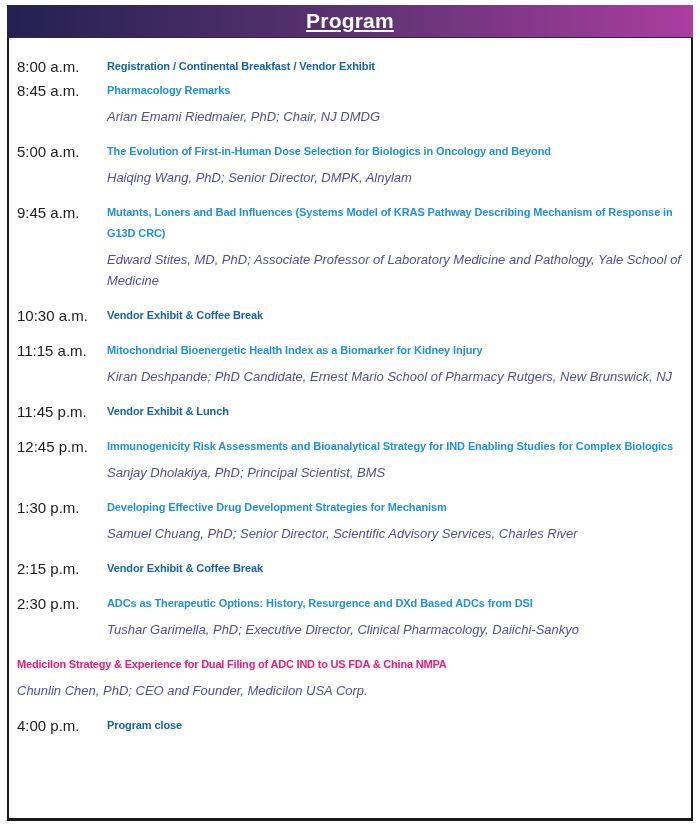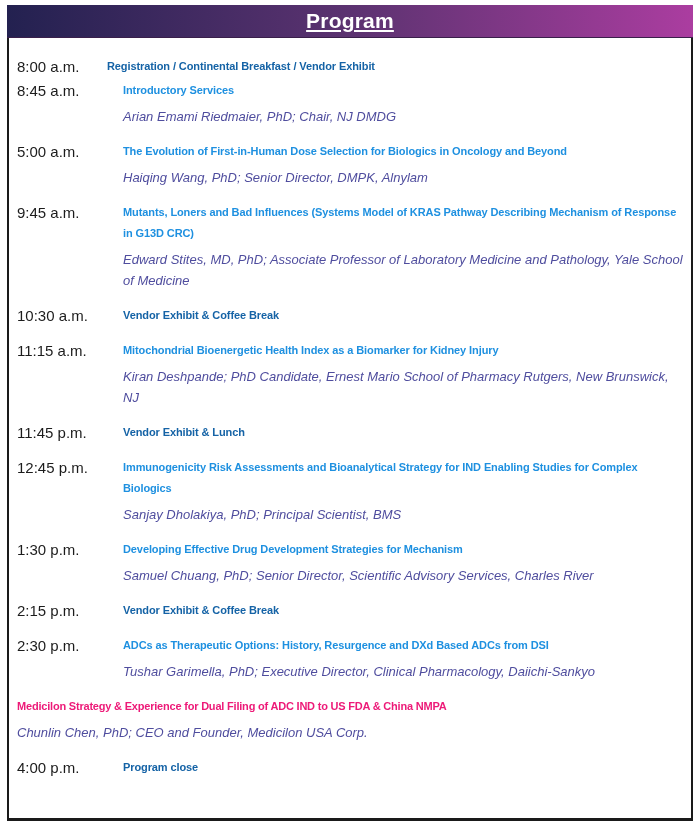--- a/index.html
+++ b/index.html
@@ -32,21 +32,21 @@
     height: 783px;
     border: 2px solid var(--border);
     border-top: none;
     border-bottom-width: 3px;
     padding: 18px 2px 0 8px;
     overflow: hidden;
     background: #ffffff;
   }
 
   .entry { display: flex; }
-  .entry + .entry { margin-top: 14px; gap: 16px; }
+  .entry + .entry { margin-top: 14px; }
   .entry:nth-child(2) { margin-top: 3px; }
 
   .time {
     width: 90px; flex: none;
     font-size: 15px; line-height: 21px;
     color: var(--time);
   }
   .content { flex: 1; min-width: 0; padding-right: 2px; }
   .title {
     font-size: 11px; line-height: 21px;
@@ -76,21 +76,21 @@
     <div class="time">8:00 a.m.</div>
     <div class="content">
       <div class="title navy">Registration / Continental Breakfast / Vendor Exhibit</div>
 
     </div>
   </div>
 
   <div class="entry">
     <div class="time">8:45 a.m.</div>
     <div class="content">
-      <div class="title blue">Introductory Services</div>
+      <div class="title blue">Pharmacology Remarks</div>
       <div class="speaker">Arian Emami Riedmaier, PhD; Chair, NJ DMDG</div>
     </div>
   </div>
 
   <div class="entry">
     <div class="time">5:00 a.m.</div>
     <div class="content">
       <div class="title blue">The Evolution of First-in-Human Dose Selection for Biologics in Oncology and Beyond</div>
       <div class="speaker">Haiqing Wang, PhD; Senior Director, DMPK, Alnylam</div>
     </div>

